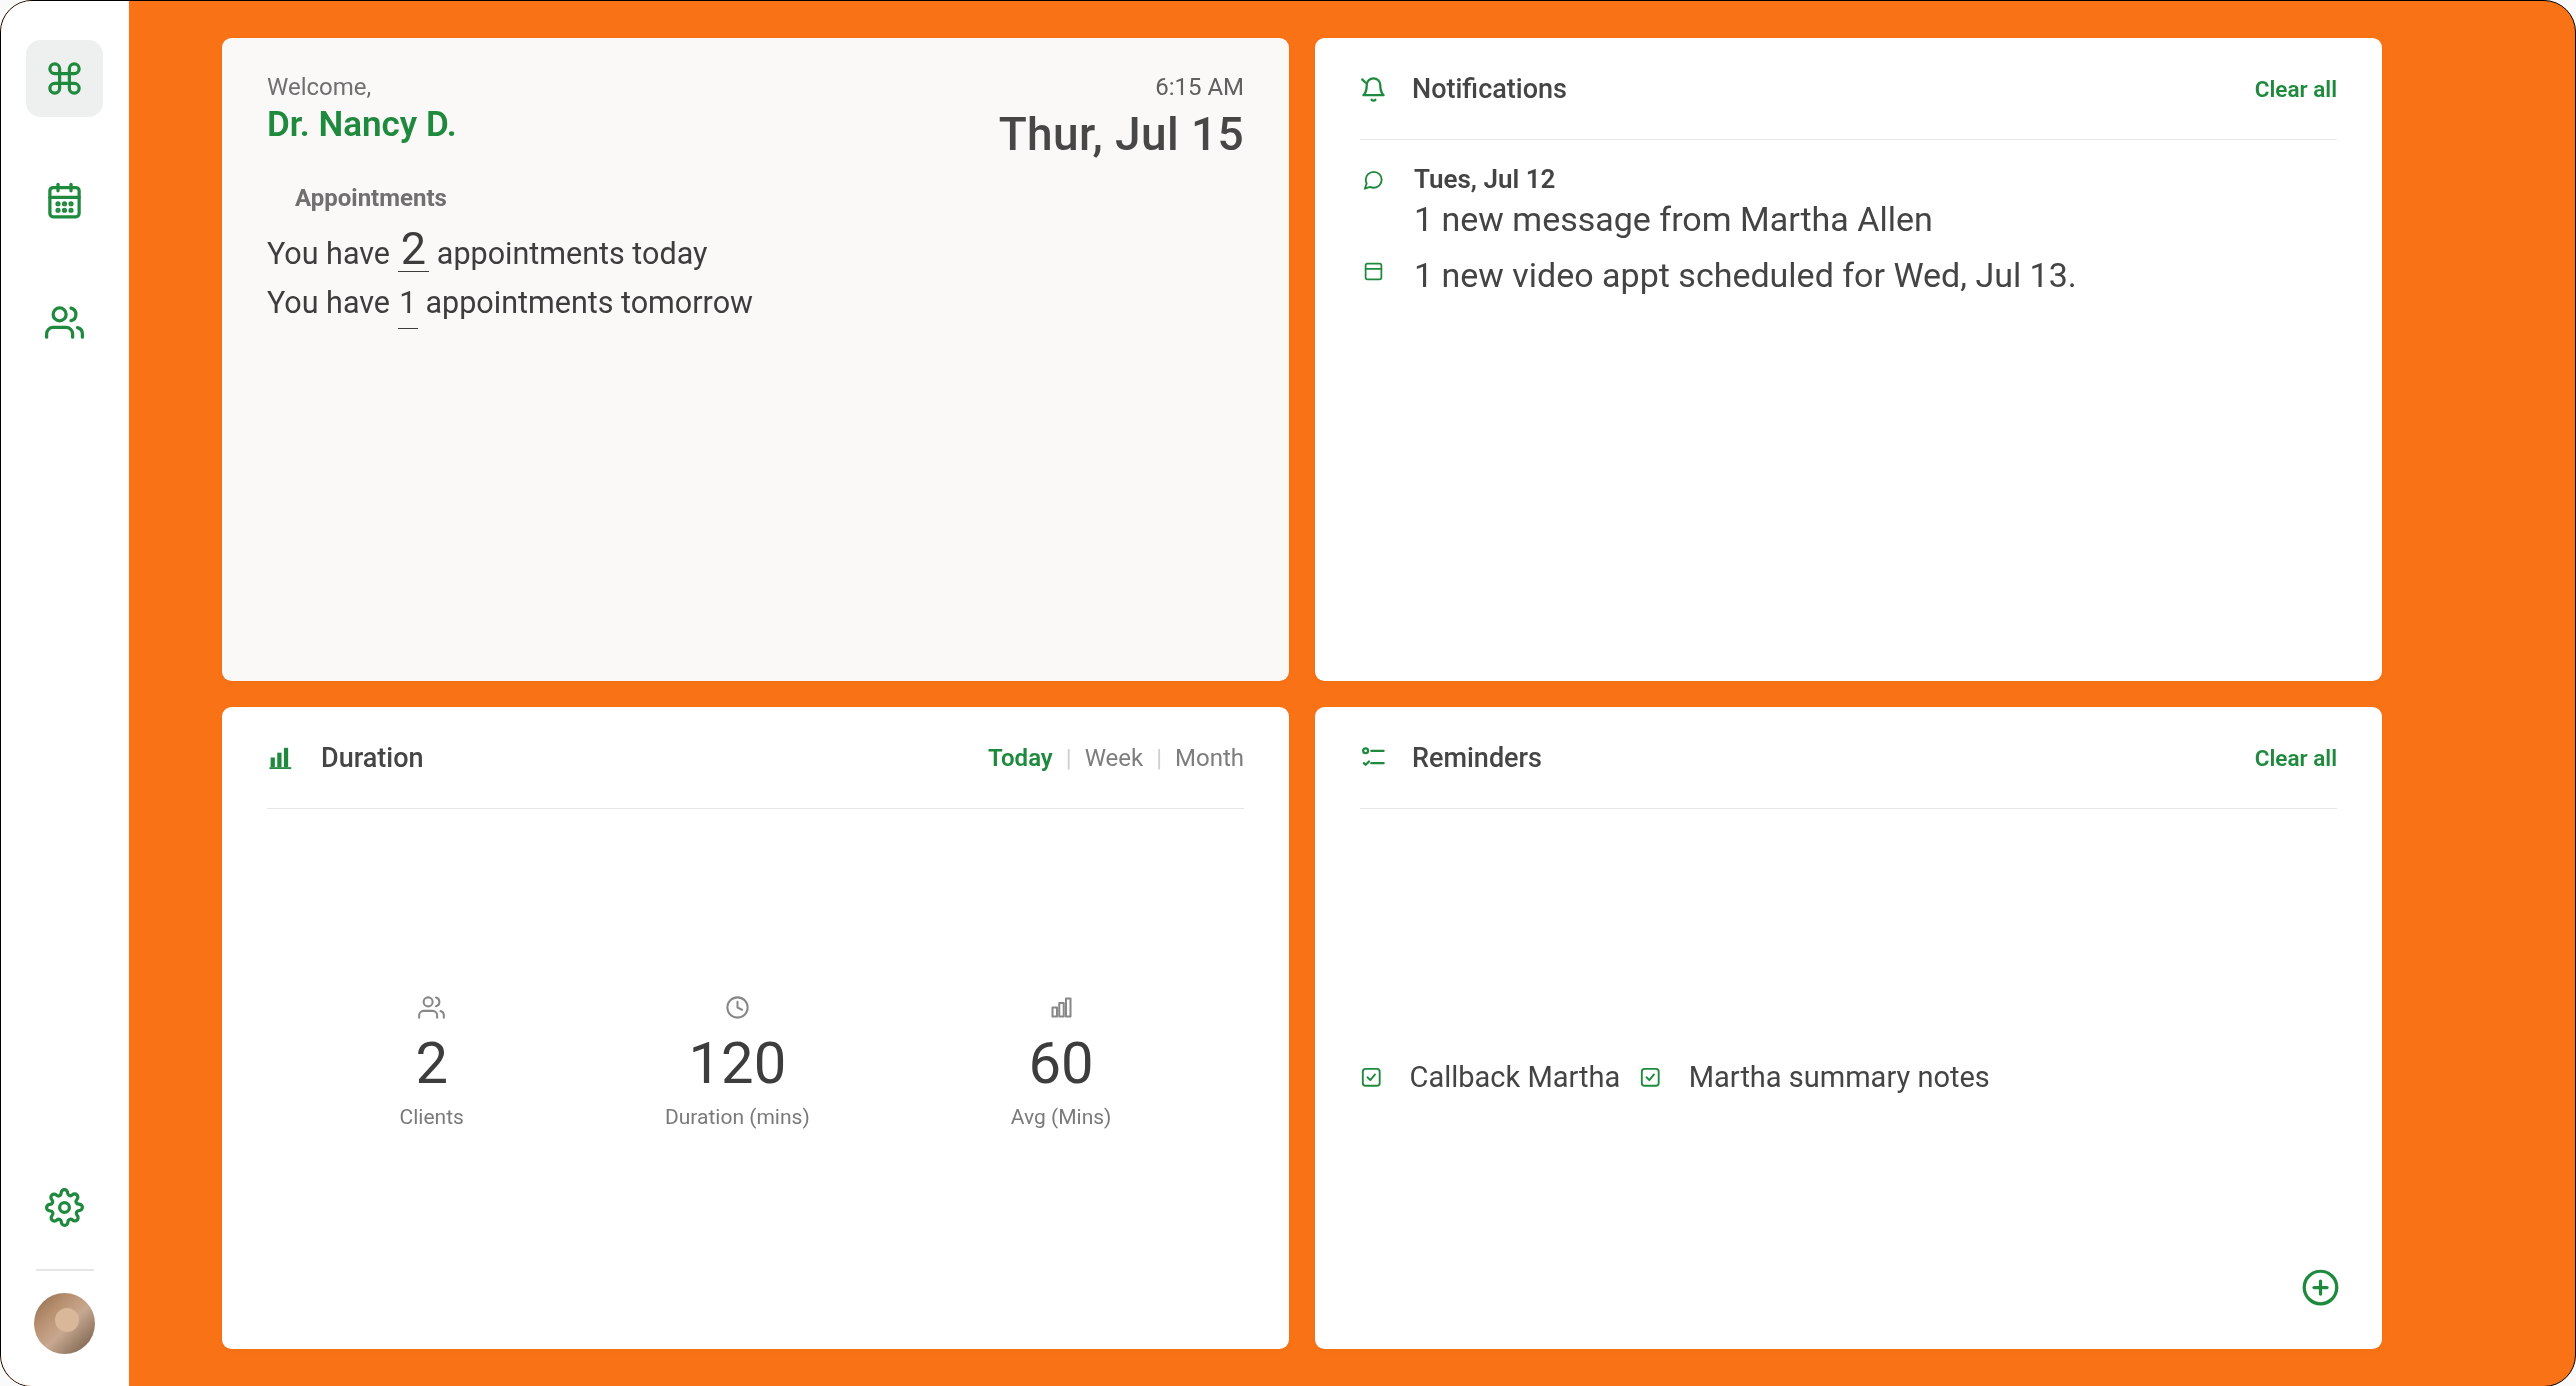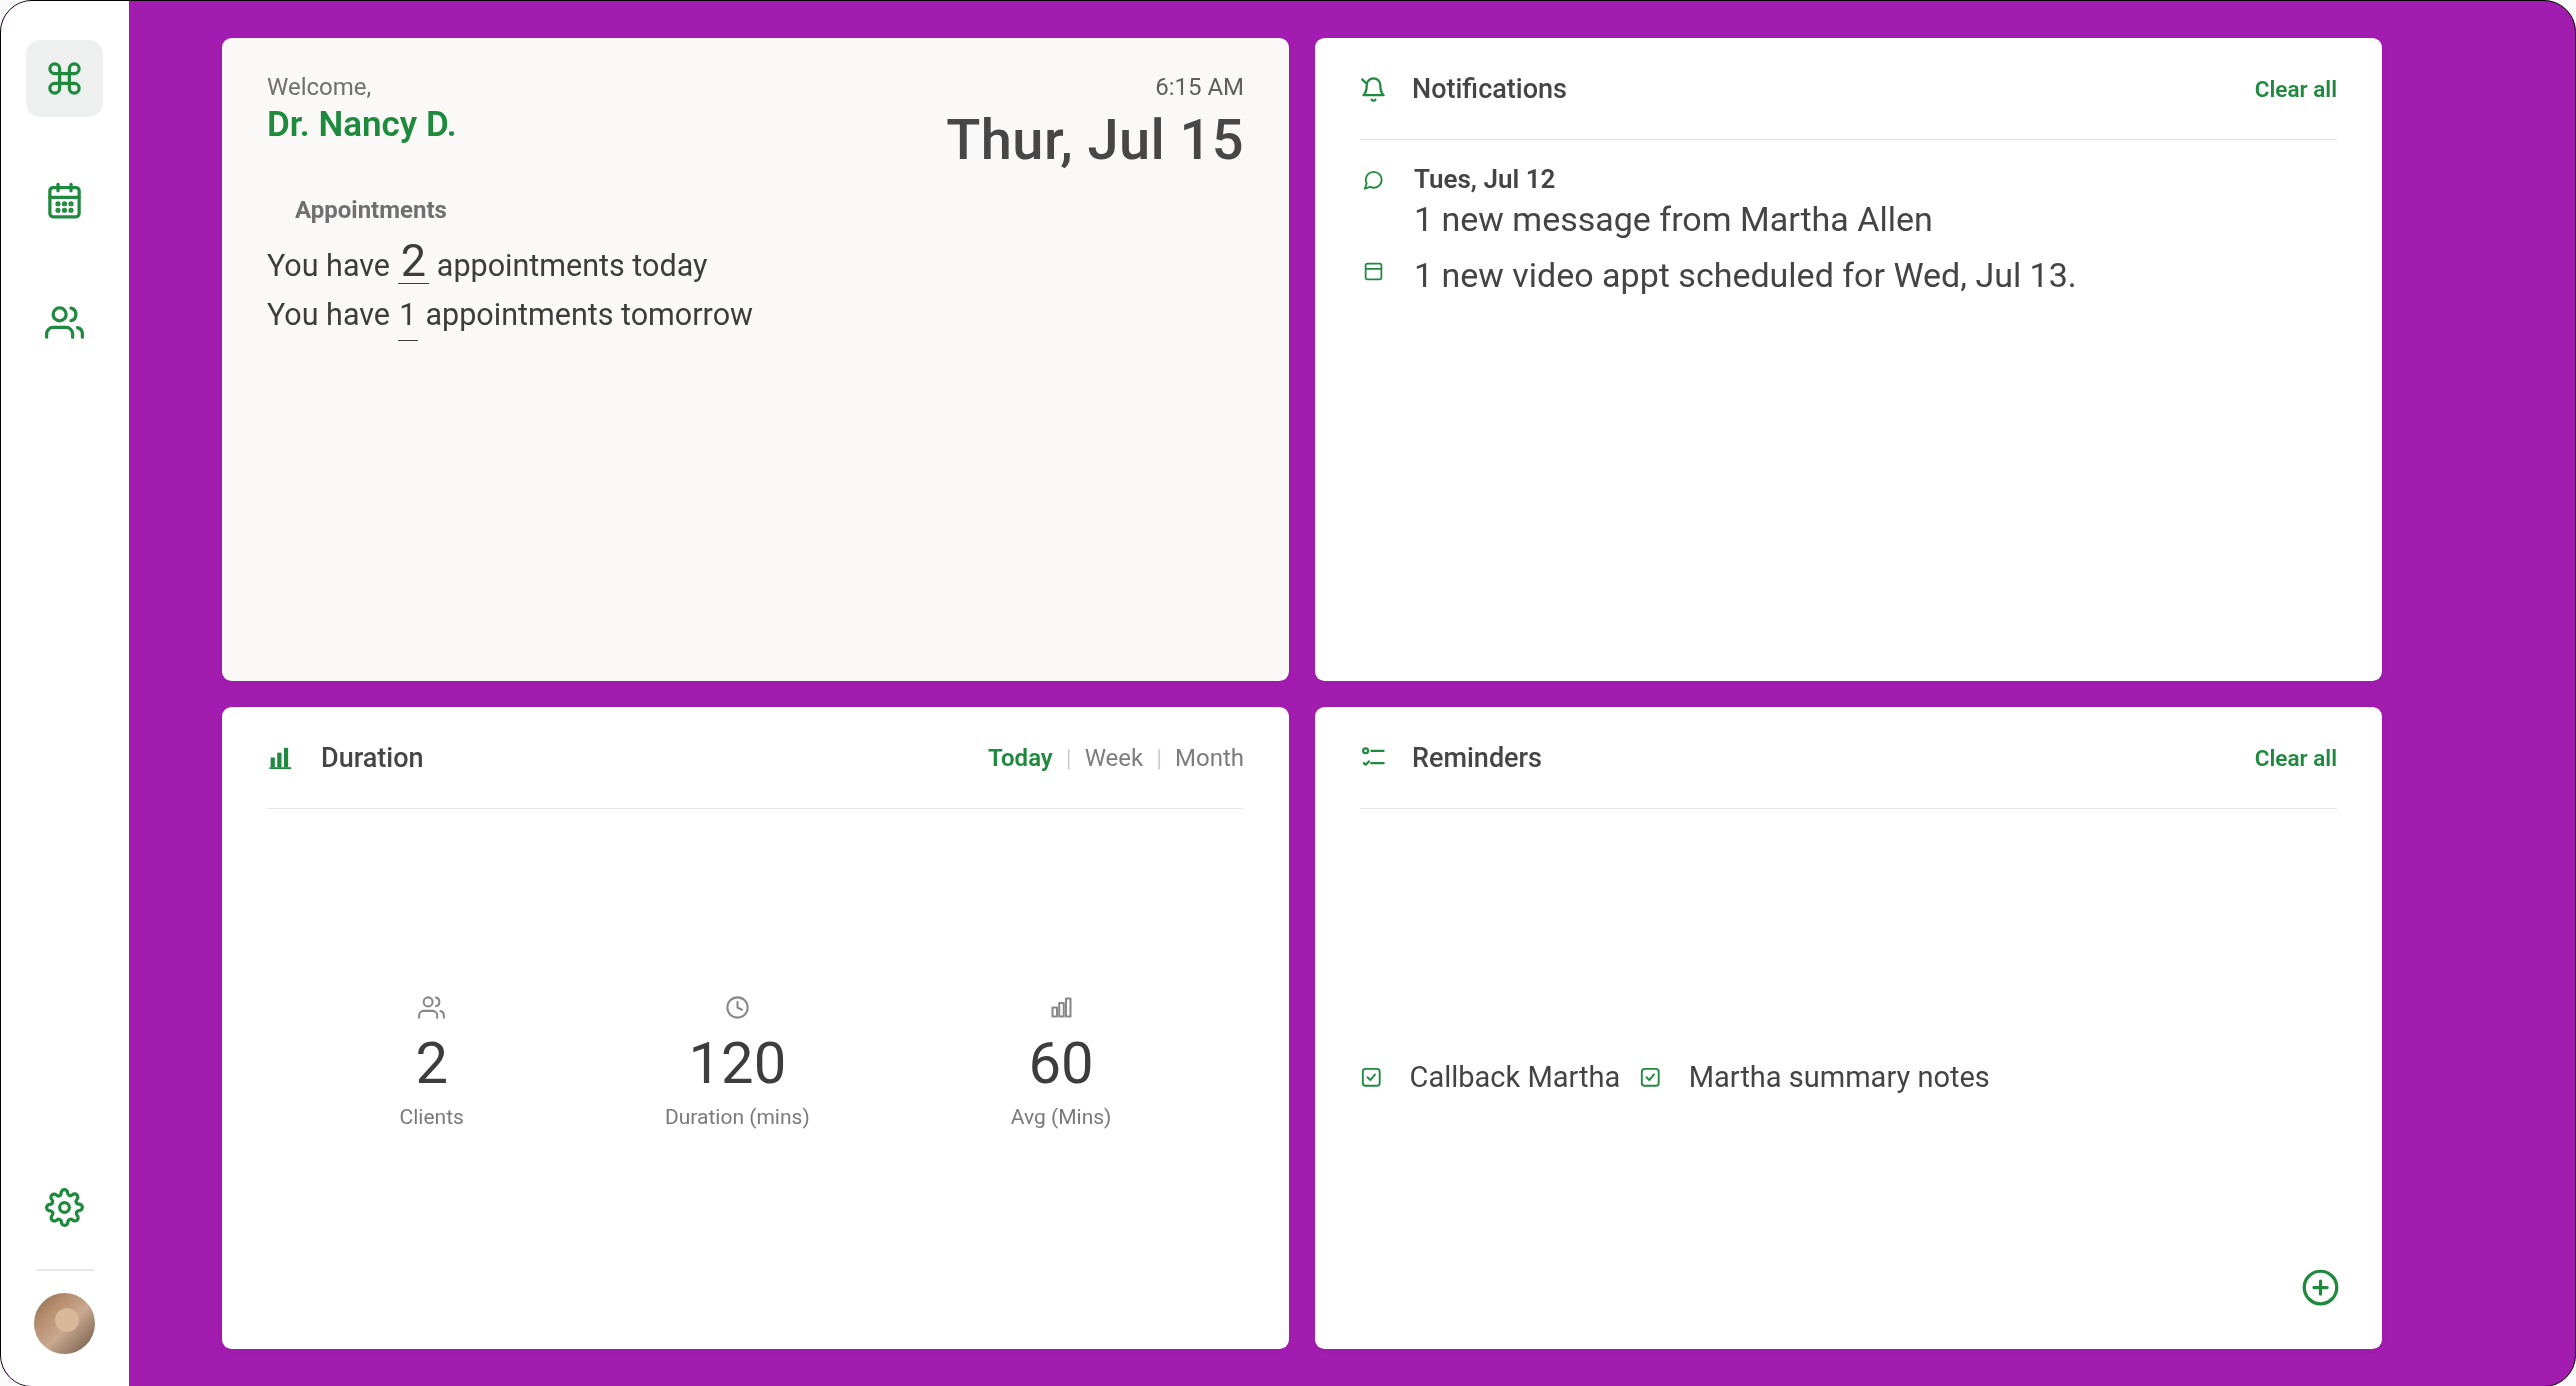--- a/index.html
+++ b/index.html
@@ -9,21 +9,21 @@
   width: 2576px;
   height: 1387px;
   overflow: hidden;
 }
 .app {
   display: flex;
   width: 100%;
   height: 100%;
   border-radius: 32px;
   overflow: hidden;
-  background: #a21caf;
+  background: #f97316;
   border: 1.6px solid #000;
 }
 .sidebar {
   width: 128px;
   background: #fff;
   display: flex;
   flex-direction: column;
   align-items: center;
   padding: 39px 0 32px 0;
   border-right: 0.8px solid rgba(0,0,0,0.03);
@@ -63,21 +63,21 @@
   display: flex;
   flex-direction: column;
 }
 .card.welcome { background: #faf9f7; }
 .welcome-header { display: flex; justify-content: space-between; align-items: flex-start; }
 .welcome-left { }
 .welcome-label { font-size: 24px; color: #707070; }
 .welcome-name { font-size: 35px; color: #1f8a3e; font-weight: 600; margin-top: 3.2px; }
 .welcome-right { text-align: right; }
 .welcome-time { font-size: 24px; color: #606060; }
-.welcome-date { font-size: 56px; color: #474747; font-weight: 500; margin-top: 6.4px; letter-spacing: 0.4px; }
+.welcome-date { font-size: 46px; color: #474747; font-weight: 500; margin-top: 6.4px; letter-spacing: 0.4px; }
 .appts-heading { font-size: 24px; color: #707070; margin-top: 22.5px; font-weight: 700; margin-left: 28px; }
 .appts-lines { margin-top: 14.5px; }
 .appt-line { font-size: 30.5px; color: #3d3d3d; line-height: 1.6; }
 .appt-num { border-bottom: 1.6px solid #3d3d3d; display: inline-block; padding: 0 1.6px; }
 .appt-num.big { font-size: 45px; line-height: 1; padding: 0 3.2px; }
 .card-header { display: flex; align-items: center; gap: 25px; border-bottom: 1.2px solid #e6e6e6; padding-bottom: 34px; }
 .card-header .title { font-size: 27px; color: #454545; font-weight: 500; }
 .card-header .spacer { flex: 1; }
 .clear-all { color: #1f8a3e; font-size: 22.5px; font-weight: 600; cursor: pointer; }
 .tabs { display: flex; gap: 13px; align-items: center; font-size: 24px; }

